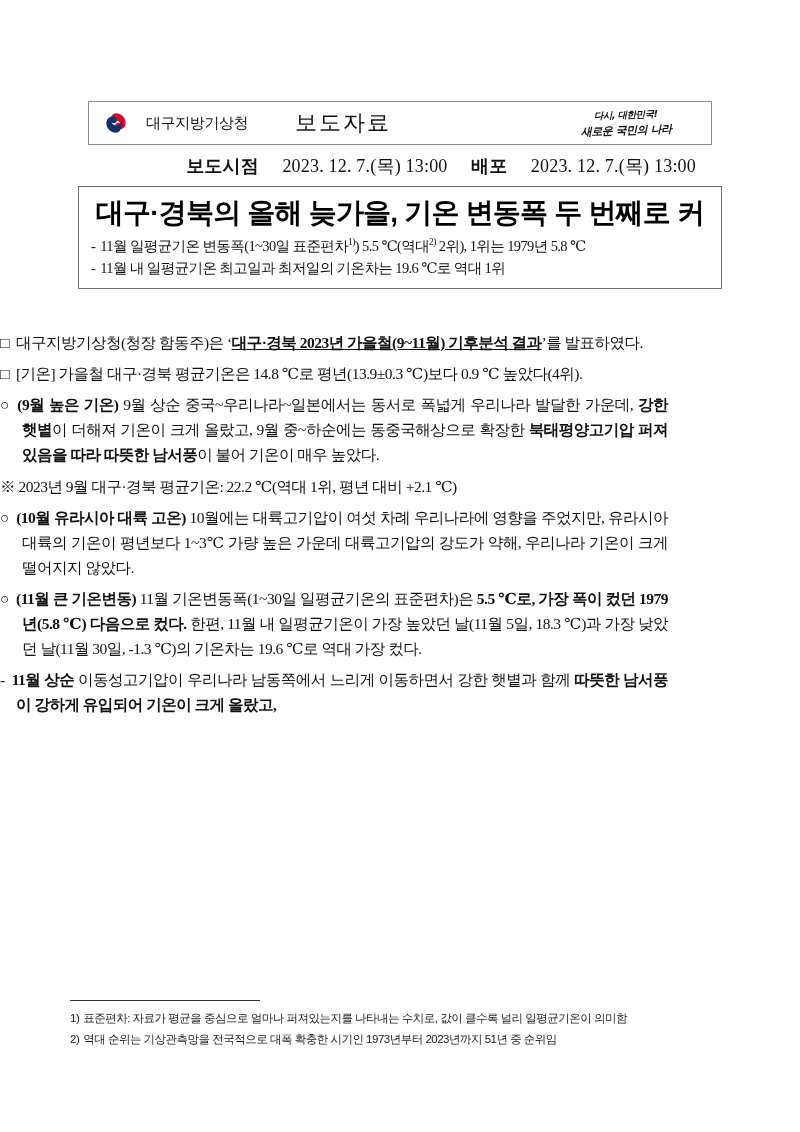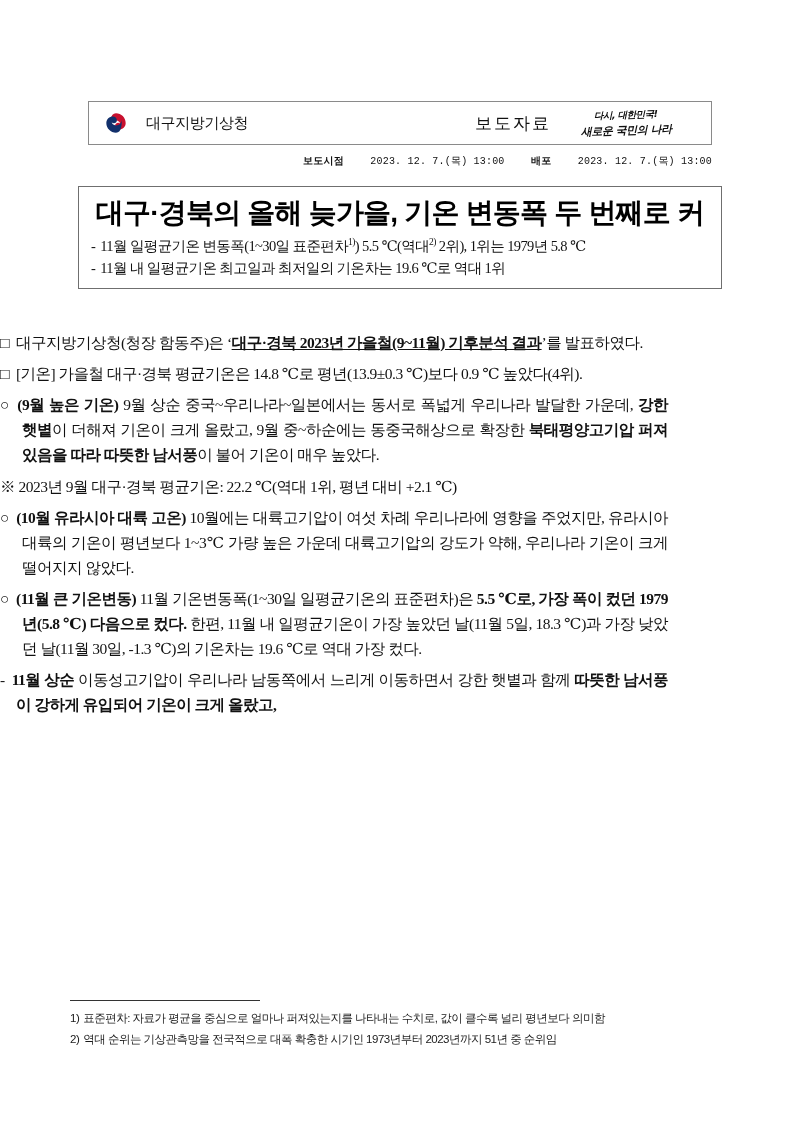--- a/index.html
+++ b/index.html
@@ -29,45 +29,45 @@
     display: flex; align-items: center; gap: 19px;
     margin-left: 16px; width: 230px;
   }
   .taegeuk { width: 22px; height: 22px; display: block; flex: none; }
   .brand-name {
     font-size: 15px; letter-spacing: -0.4px;
     font-family: "Liberation Sans", sans-serif;
     color: #111;
   }
   .doc-kind {
-    flex: 1; text-align: right;
-    font-size: 17px; letter-spacing: 2px;
+    flex: 1; text-align: left;
+    font-size: 22px; letter-spacing: 2px;
     color: #111;
     margin-left: -40px;
   }
   .slogan {
     width: 150px; margin-right: 10px;
     display: flex; flex-direction: column; align-items: center;
     transform: rotate(-2deg);
   }
   .slogan-l1, .slogan-l2 {
     font-family: "DejaVu Sans", sans-serif;
     font-style: italic; font-weight: 700;
     color: #101010; white-space: nowrap;
   }
   .slogan-l1 { font-size: 9.5px; letter-spacing: -0.5px; }
   .slogan-l2 { font-size: 11px; letter-spacing: -0.5px; margin-top: 1px; }
 
   
   .release-line {
     position: absolute;
-    left: 88px; top: 154px; width: 624px;
+    left: 72px; top: 154px; width: 624px;
     text-align: right;
-    font-size: 10px; letter-spacing: 0.2px;
-    font-family: Liberation Mono, monospace;
+    font-size: 18px; letter-spacing: 0.2px;
+    font-family: Liberation Serif, serif;
     color: #111;
   }
   .release-line .lbl { font-weight: 700; }
   .release-line .sp { display: inline-block; width: 14px; }
 
   
   .title-box {
     position: absolute;
     left: 78px; top: 186px;
     width: 644px;
@@ -218,20 +218,20 @@
     <p class="blk lv3 gap-s">
       <span class="mk">-</span><span class="bk">11월 상순</span><span> 이동성고기압이 우리나라 남동쪽에서 느리게 이동하면서 강한 햇볕과 함께 </span><span class="bk">따뜻한 남서풍이 강하게 유입되어 기온이 크게 올랐고,</span>
     </p>
 
 
   </div>
 
   <div class="fn-rule"></div>
   <div class="footnotes">
     <div class="fn-item">
-      <span class="num">1)</span><span>표준편차: 자료가 평균을 중심으로 얼마나 퍼져있는지를 나타내는 수치로, 값이 클수록 널리 평년보다 의미함</span>
+      <span class="num">1)</span><span>표준편차: 자료가 평균을 중심으로 얼마나 퍼져있는지를 나타내는 수치로, 값이 클수록 널리 일평균기온이 의미함</span>
     </div>
     <div class="fn-item">
       <span class="num">2)</span><span>역대 순위는 기상관측망을 전국적으로 대폭 확충한 시기인 1973년부터 2023년까지 51년 중 순위임</span>
     </div>
   </div>
 
 </div>
 
 </body></html>

